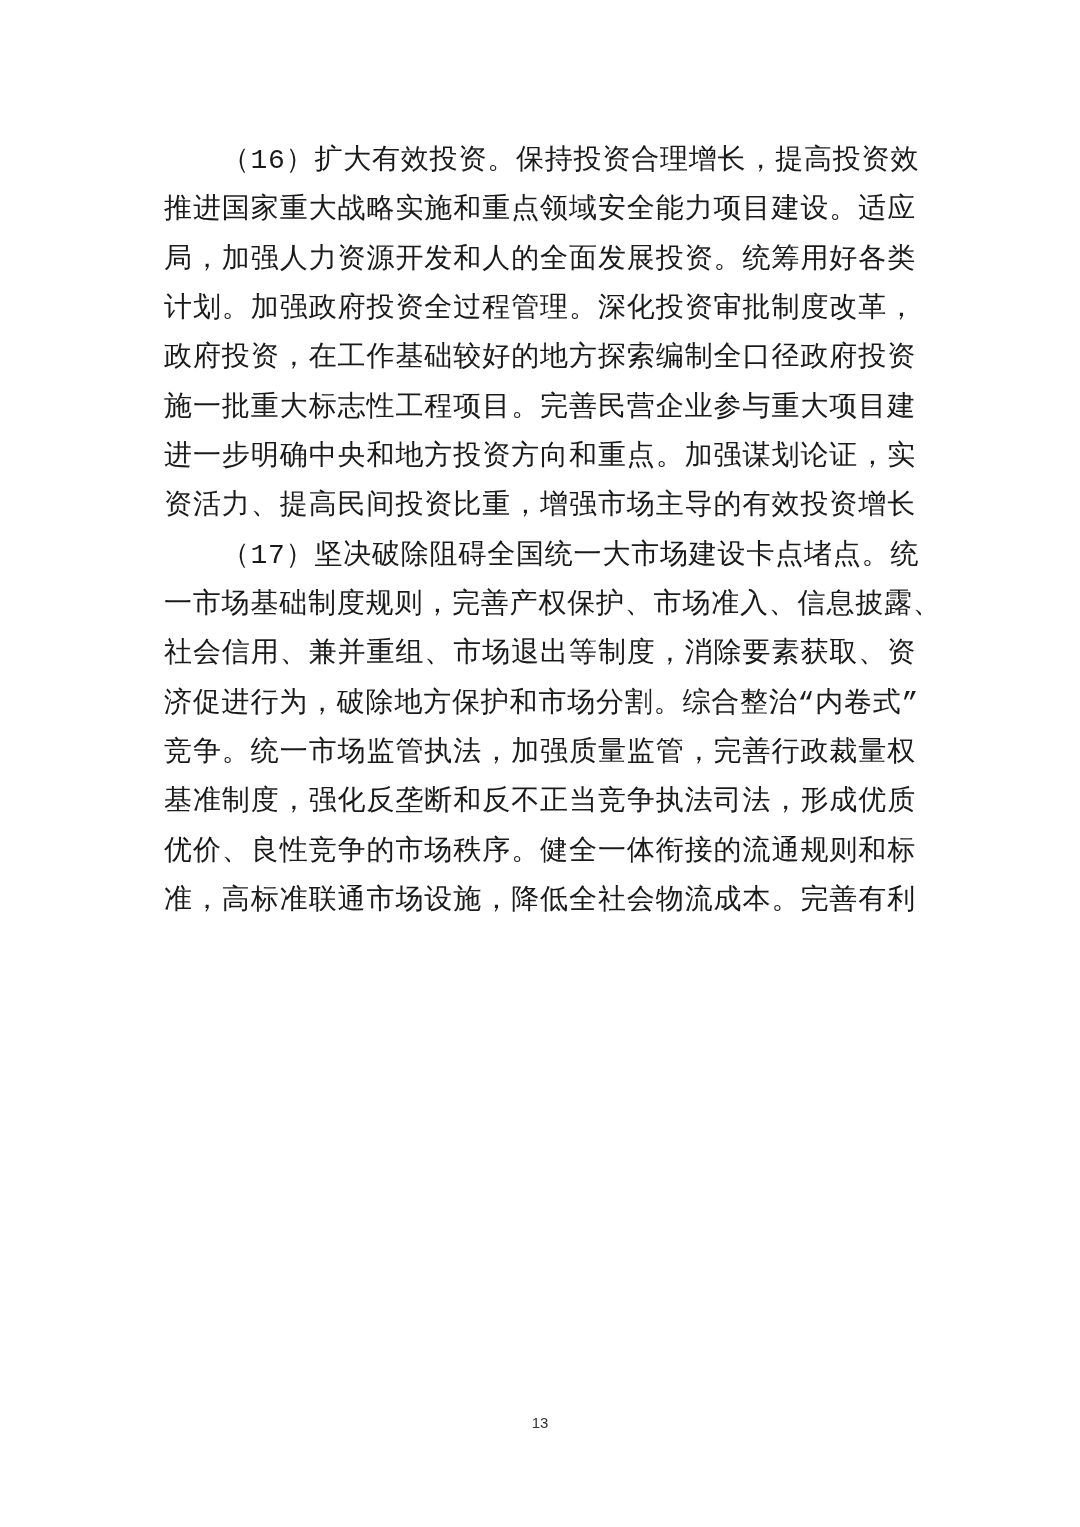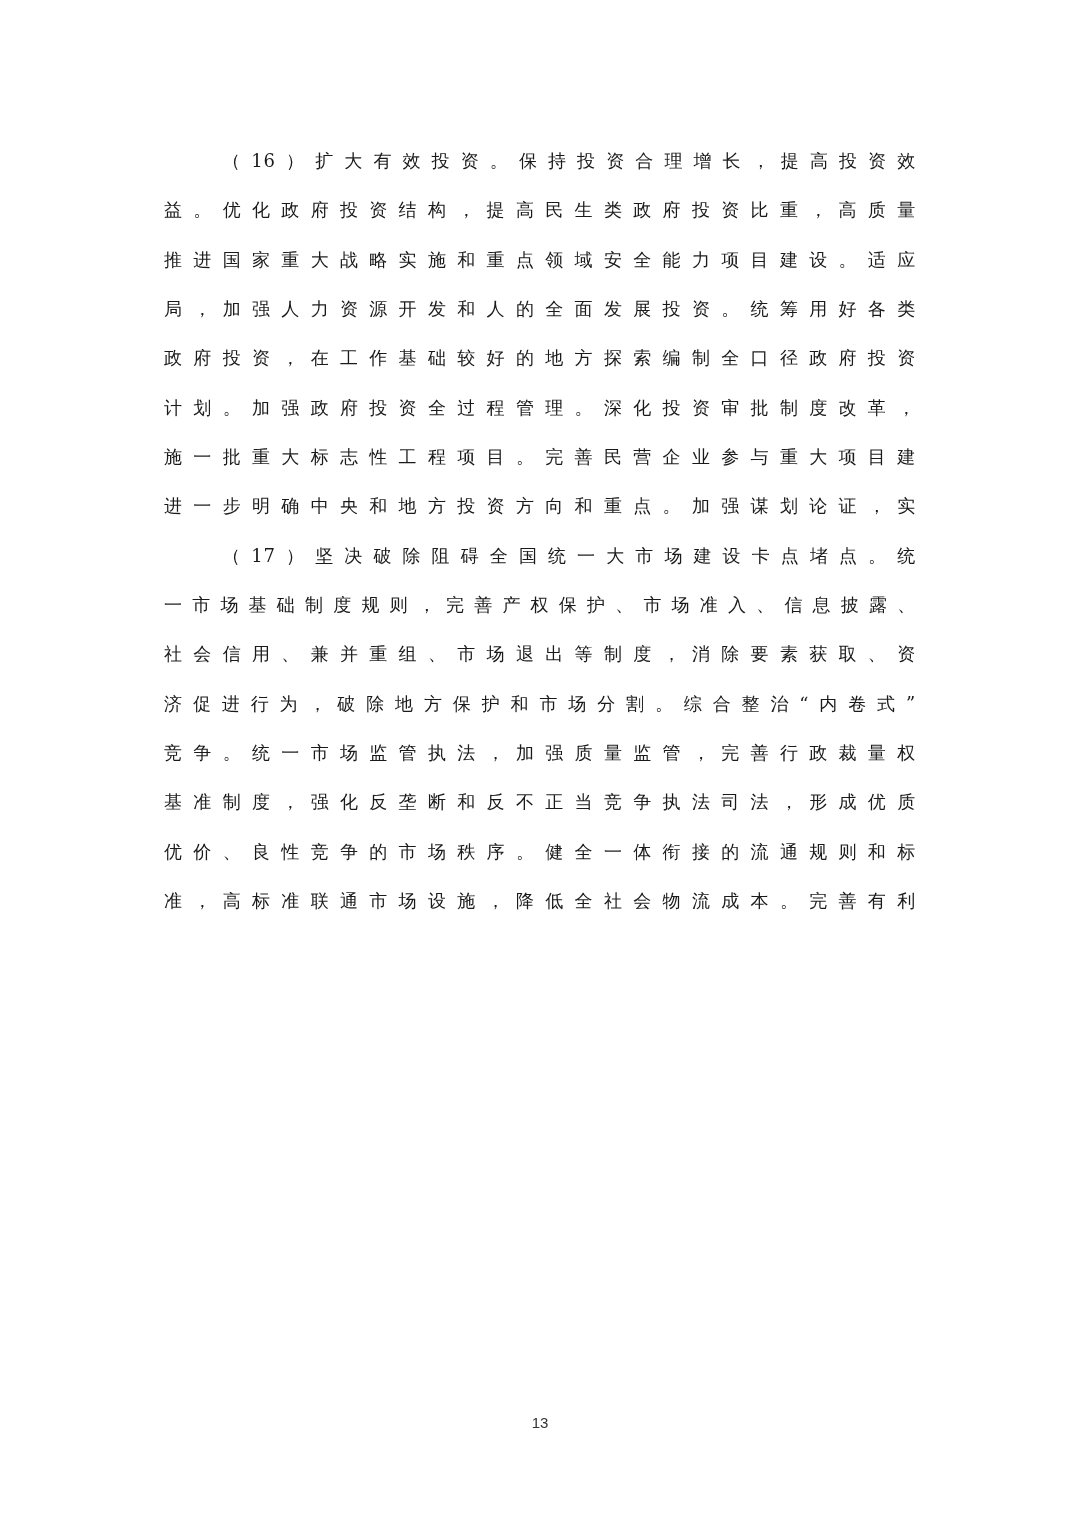--- a/index.html
+++ b/index.html
@@ -24,26 +24,27 @@
     }
     .body-text {
       position: absolute;
       left: 164px;
       top: 136px;
       width: 752px;
     }
     .line {
       height: 49.35px;
       line-height: 49.35px;
-      font-size: 18px;
+      font-size: 28px;
       white-space: nowrap;
       letter-spacing: 0.8px;
       text-align: justify;
       text-align-last: justify;
       display: block;
+      font-family: Liberation Mono, monospace;
     }
     .line.last {
       text-align-last: left;
     }
     .page-number {
       position: absolute;
       left: 0;
       width: 1080px;
       top: 1414px;
       text-align: center;
@@ -52,27 +53,27 @@
       color: #333333;
     }
   </style>
 </head>
 <body>
 
 <div class="page">
   <div class="body-text">
     <div>
       <span class="line">　　（16）扩大有效投资。保持投资合理增长，提高投资效</span>
-      <span class="line">益。优化政府投资结构，提高民生类政府投资比重，高质量</span>
       <span class="line">推进国家重大战略实施和重点领域安全能力项目建设。适应</span>
       <span class="line">局，加强人力资源开发和人的全面发展投资。统筹用好各类</span>
+      <span class="line">计划。加强政府投资全过程管理。深化投资审批制度改革，</span>
       <span class="line">政府投资，在工作基础较好的地方探索编制全口径政府投资</span>
-      <span class="line">计划。加强政府投资全过程管理。深化投资审批制度改革，</span>
       <span class="line">施一批重大标志性工程项目。完善民营企业参与重大项目建</span>
       <span class="line">进一步明确中央和地方投资方向和重点。加强谋划论证，实</span>
+      <span class="line">资活力、提高民间投资比重，增强市场主导的有效投资增长</span>
     </div>
     <div>
       <span class="line">　　（17）坚决破除阻碍全国统一大市场建设卡点堵点。统</span>
       <span class="line">一市场基础制度规则，完善产权保护、市场准入、信息披露、</span>
       <span class="line">社会信用、兼并重组、市场退出等制度，消除要素获取、资</span>
       <span class="line">济促进行为，破除地方保护和市场分割。综合整治“内卷式”</span>
       <span class="line">竞争。统一市场监管执法，加强质量监管，完善行政裁量权</span>
       <span class="line">基准制度，强化反垄断和反不正当竞争执法司法，形成优质</span>
       <span class="line">优价、良性竞争的市场秩序。健全一体衔接的流通规则和标</span>
       <span class="line">准，高标准联通市场设施，降低全社会物流成本。完善有利</span>

